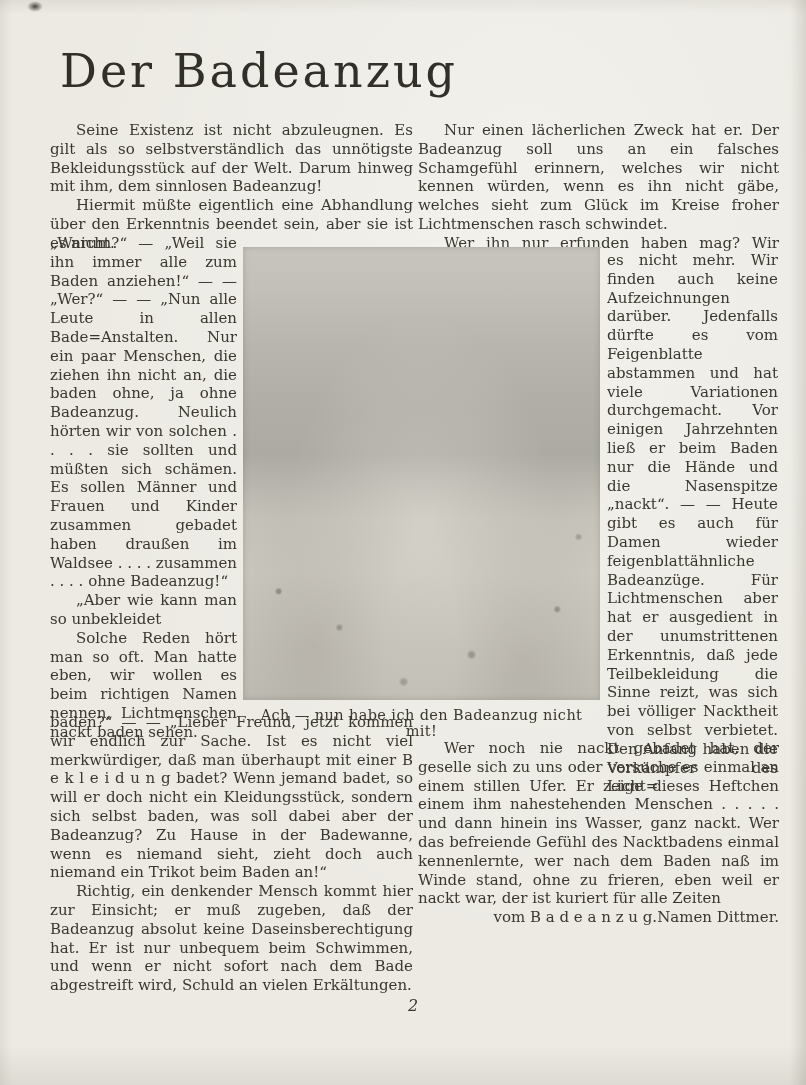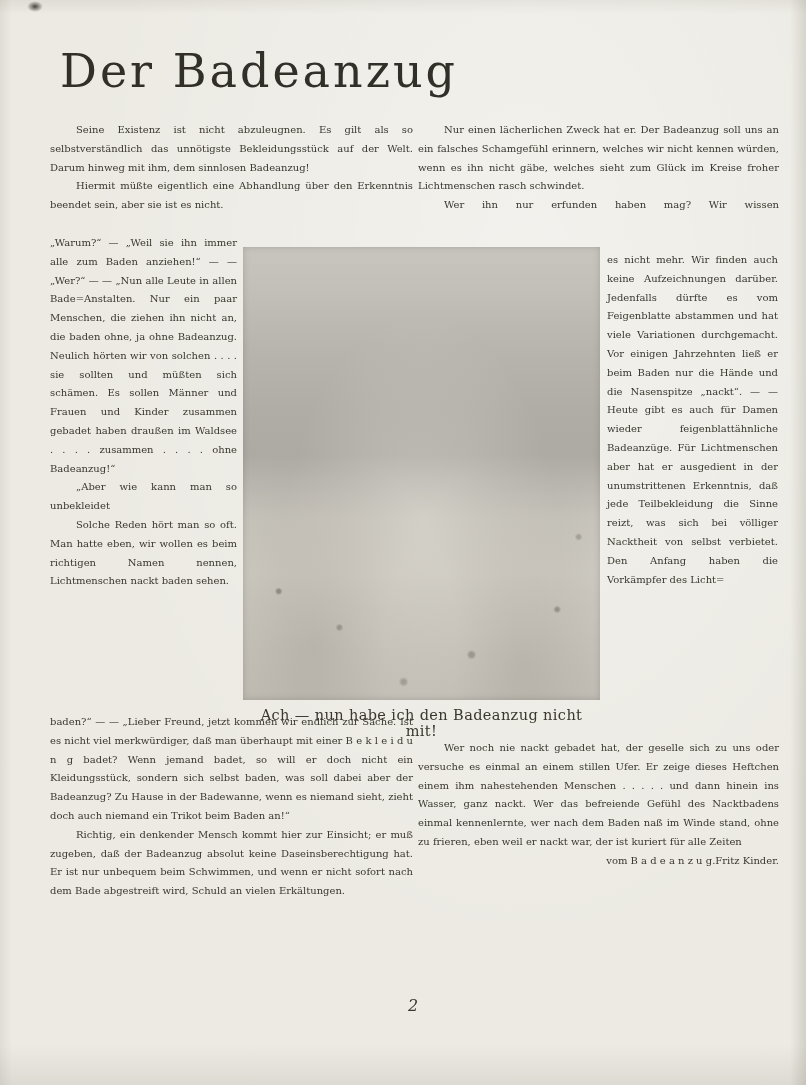--- a/index.html
+++ b/index.html
@@ -22,21 +22,21 @@
     position:absolute;left:27px;top:1px;width:16px;height:11px;
     background:radial-gradient(ellipse, rgba(45,42,36,0.85), rgba(45,42,36,0) 70%);
   }
   .title{
     position:absolute;left:60px;top:44px;
     font-size:46px;font-weight:400;letter-spacing:3px;
     color:#322f29;margin:0;
   }
   .txt{
     position:absolute;
-    font-size:10px;line-height:18.8px;
+    font-size:15px;line-height:18.8px;
     text-align:justify;
   }
   .txt p{margin:0;}
   .txt p.indent{text-indent:26px;}
   .fill-line{text-align-last:justify;}
   .seg-l1{left:50px;top:121px;width:363px;}
   .seg-l2{left:50px;top:234px;width:187px;}
   .seg-l3{left:50px;top:713px;width:363px;}
   .seg-r1{left:418px;top:121px;width:361px;}
   .seg-r2{left:607px;top:234px;width:171px;margin-top:17px;}
@@ -104,21 +104,21 @@
   </div>
 
   <div class="txt seg-r2">
     <p>es nicht mehr.  Wir finden auch keine Aufzeichnungen darüber. Jedenfalls dürfte es vom Feigenblatte abstammen und hat viele Variationen durchgemacht.  Vor einigen Jahrzehnten ließ er beim Baden nur die Hände und die Nasenspitze „nackt“. — — Heute gibt es auch für Damen wieder feigenblattähnliche Badeanzüge. Für Lichtmenschen aber hat er ausgedient in der unumstrittenen Erkenntnis, daß jede Teilbekleidung die Sinne reizt, was sich bei völliger Nacktheit von selbst verbietet.  Den Anfang haben die Vorkämpfer des Licht=</p>
   </div>
 
   <div class="txt seg-r3">
     <p class="indent">Wer noch nie nackt gebadet hat, der geselle sich zu uns oder versuche es einmal an einem stillen Ufer.  Er zeige dieses Heftchen einem ihm nahestehenden Menschen . . . . . und dann hinein ins Wasser, ganz nackt.  Wer das befreiende Gefühl des Nacktbadens einmal kennenlernte, wer nach dem Baden naß im Winde stand, ohne zu frieren, eben weil er nackt war, der ist kuriert für alle Zeiten</p>
     <div class="sig-row">
       <span>vom B a d e a n z u g.</span>
-      <span>Fritz Kinder.</span>
+      <span>Namen Dittmer.</span>
     </div>
   </div>
 
   <div class="photo-block">
     <div class="photo"></div>
     <div class="caption">Ach — nun habe ich den Badeanzug nicht mit!</div>
   </div>
 
   <div class="page-number">2</div>
 

